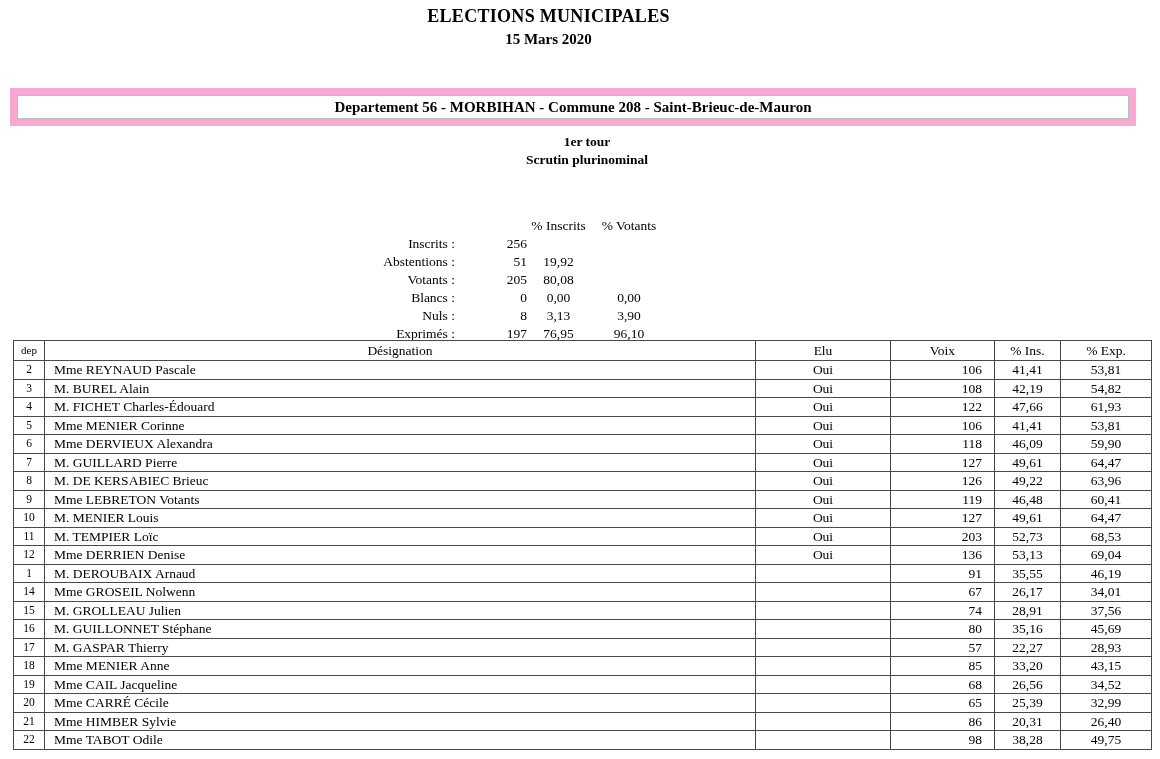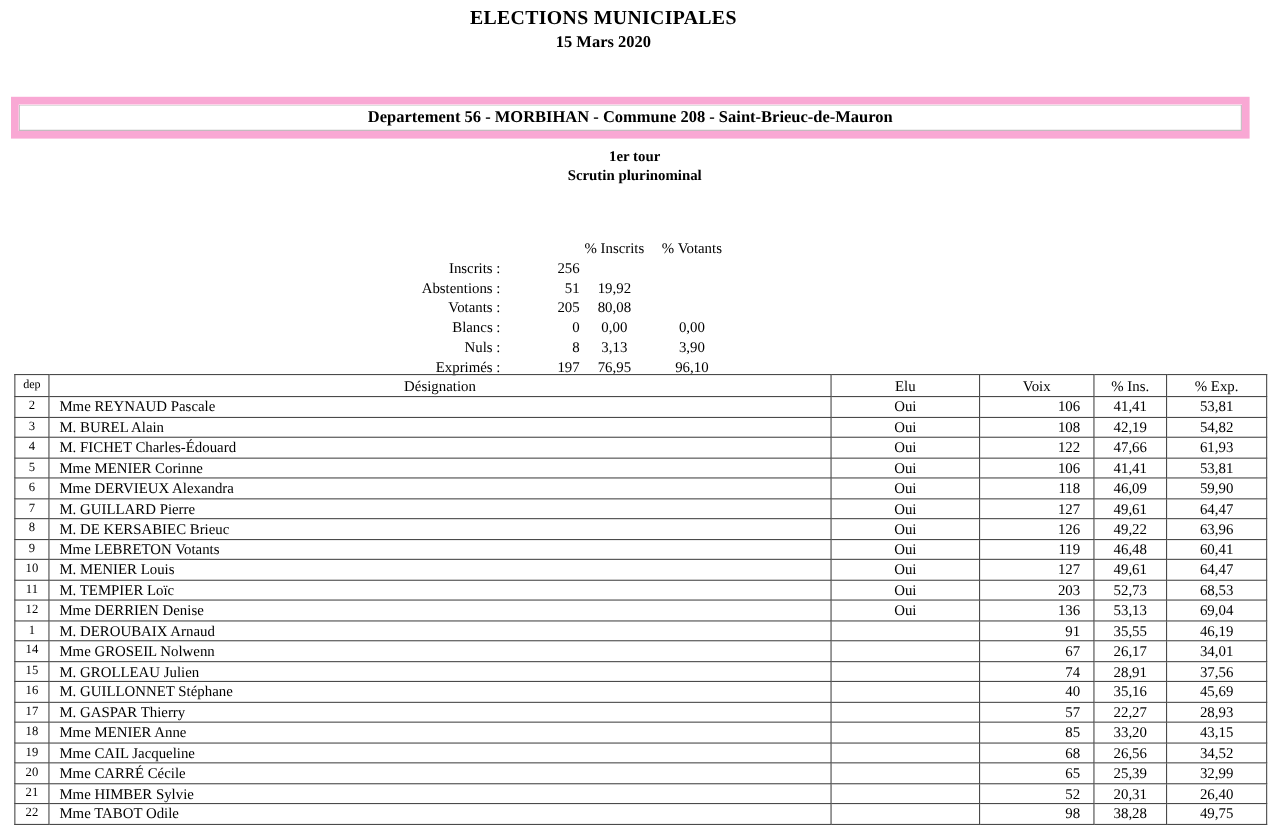--- a/index.html
+++ b/index.html
@@ -12,21 +12,21 @@
   .title-block{position:absolute;top:6px;left:0;width:1097px;text-align:center;}
   .title-block .main-title{font-size:18px;font-weight:bold;letter-spacing:.3px;}
   .title-block .date-line{font-size:15px;font-weight:bold;margin-top:4px;}
 
   .commune-box{
     position:absolute;top:88px;left:10px;width:1112px;height:24px;
     border:7px solid #f9a8d4;box-shadow:inset 0 0 0 1px #bdbdbd;
     text-align:center;font-size:15px;font-weight:bold;line-height:24px;
   }
 
-  .round-block{position:absolute;top:133px;left:6px;width:1142px;text-align:center;
+  .round-block{position:absolute;top:133px;left:16px;width:1142px;text-align:center;
     font-size:13.5px;font-weight:bold;line-height:18px;}
 
   table{border-collapse:collapse;}
   .stats{position:absolute;top:200px;left:340px;font-size:13.5px;table-layout:fixed;margin-top:17px;}
   .stats td{height:18px;line-height:18px;padding:0;white-space:nowrap;}
   .stats .c-label{width:115px;text-align:right;}
   .stats .c-value{width:72px;text-align:right;}
   .stats .c-p1{width:63px;text-align:center;}
   .stats .c-p2{width:78px;text-align:center;}
 
@@ -253,21 +253,21 @@
     <td class="c-elu"></td>
     <td class="c-voix">74</td>
     <td class="c-ins">28,91</td>
     <td class="c-exp">37,56</td>
   </tr>
 
   <tr>
     <td class="c-dep">16</td>
     <td class="c-des">M. GUILLONNET Stéphane</td>
     <td class="c-elu"></td>
-    <td class="c-voix">40</td>
+    <td class="c-voix">80</td>
     <td class="c-ins">35,16</td>
     <td class="c-exp">45,69</td>
   </tr>
 
   <tr>
     <td class="c-dep">17</td>
     <td class="c-des">M. GASPAR Thierry</td>
     <td class="c-elu"></td>
     <td class="c-voix">57</td>
     <td class="c-ins">22,27</td>
@@ -298,21 +298,21 @@
     <td class="c-elu"></td>
     <td class="c-voix">65</td>
     <td class="c-ins">25,39</td>
     <td class="c-exp">32,99</td>
   </tr>
 
   <tr>
     <td class="c-dep">21</td>
     <td class="c-des">Mme HIMBER Sylvie</td>
     <td class="c-elu"></td>
-    <td class="c-voix">52</td>
+    <td class="c-voix">86</td>
     <td class="c-ins">20,31</td>
     <td class="c-exp">26,40</td>
   </tr>
 
   <tr>
     <td class="c-dep">22</td>
     <td class="c-des">Mme TABOT Odile</td>
     <td class="c-elu"></td>
     <td class="c-voix">98</td>
     <td class="c-ins">38,28</td>

